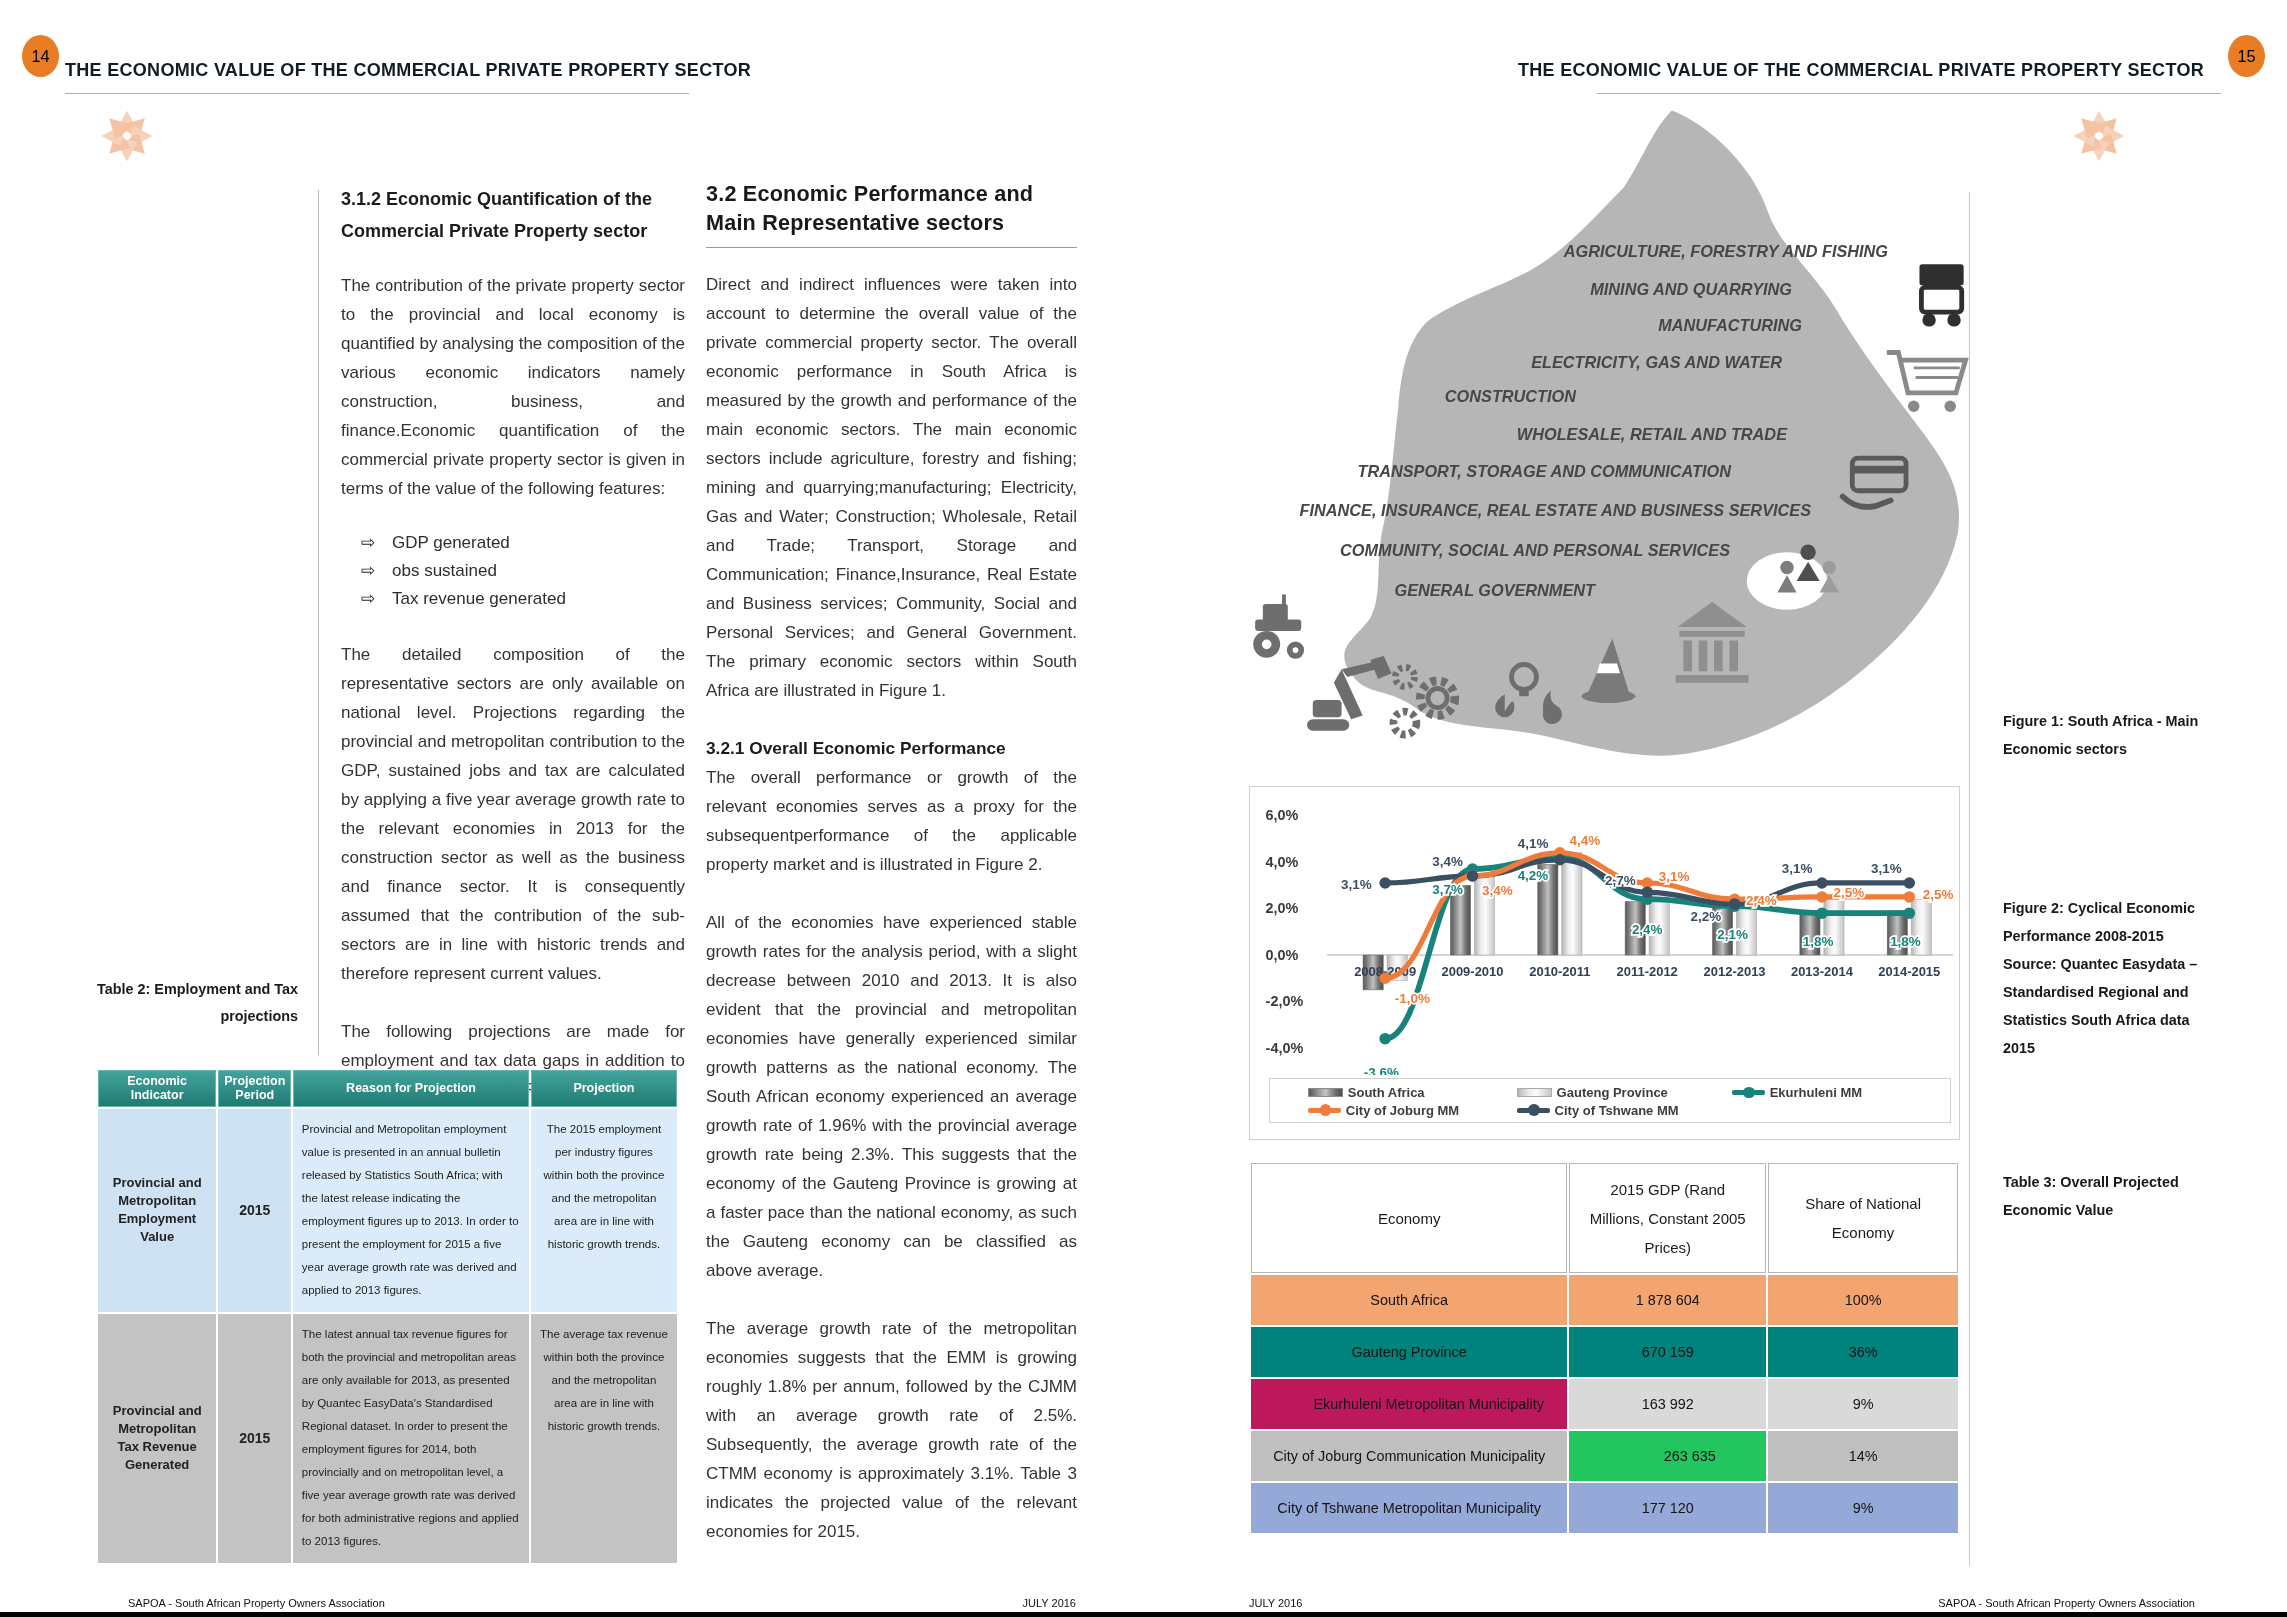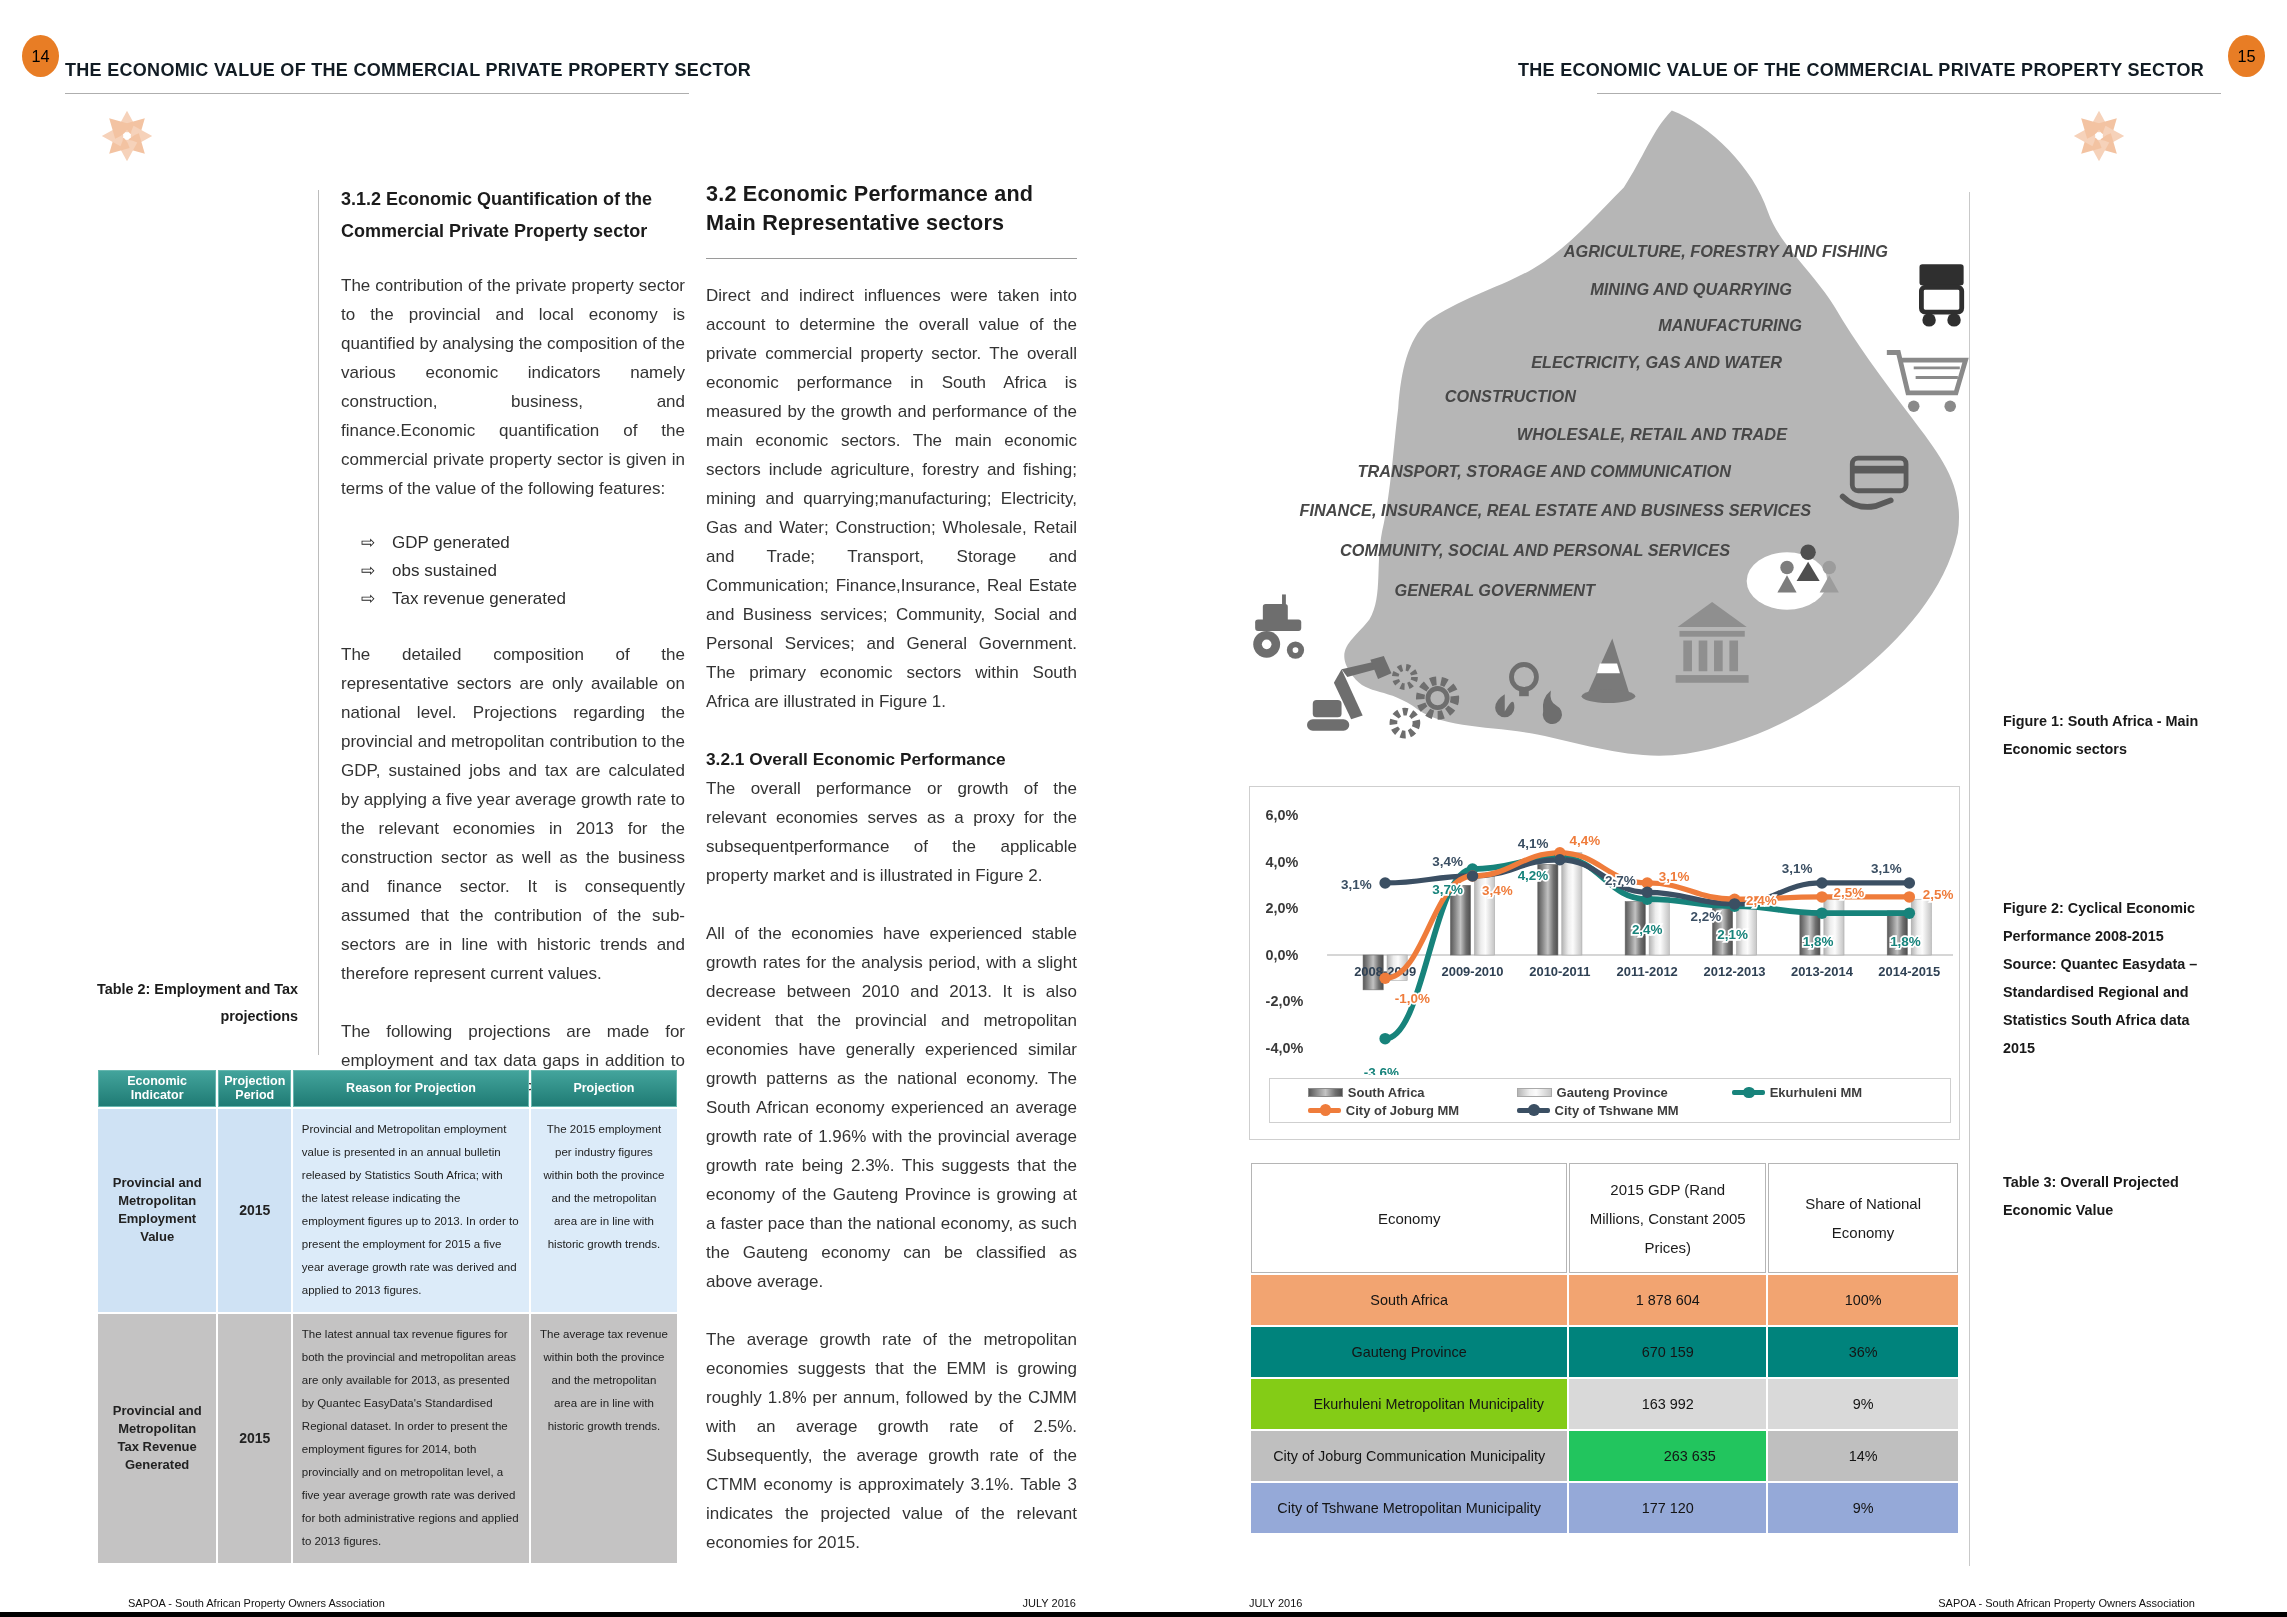--- a/index.html
+++ b/index.html
@@ -25,21 +25,21 @@
 
   
   .vrule{position:absolute;width:1px;background:#bcbcbc}
   .colA{position:absolute;left:341px;top:183px;width:344px}
   .colB{position:absolute;left:706px;top:179px;width:371px}
   .h312{font-weight:bold;font-size:18px;line-height:32px;color:#1b1b1b;margin-bottom:24px}
   .body-p{font-size:17px;line-height:29px;text-align:justify;color:#333}
   .bullets{margin:26px 0 27px 0}
   .bullet{font-size:17px;line-height:28px;display:flex}
   .bullet .arr{width:51px;padding-left:20px;color:#222}
-  .h32{font-weight:bold;font-size:21.6px;line-height:29px;color:#191919;letter-spacing:0.2px;padding-bottom:21px;border-bottom:1px solid #9a9a9a;margin-bottom:22px}
+  .h32{font-weight:bold;font-size:21.6px;line-height:29px;color:#191919;letter-spacing:0.2px;padding-bottom:10px;border-bottom:1px solid #9a9a9a;margin-bottom:22px}
   .h321{font-weight:bold;font-size:17.3px;line-height:29px;color:#1b1b1b;margin-top:29px}
   .mt30{margin-top:29px}
 
   
   .t2caption{position:absolute;left:85px;top:976px;width:213px;text-align:right;font-weight:bold;font-size:14.4px;line-height:27px;color:#1b1b1b}
 
   
   .table2{position:absolute;left:96px;top:1068px;width:583px;border-collapse:separate;border-spacing:2.9px}
   .table2 th{background:linear-gradient(#43a49c,#1f7b74);border:1px solid #67b7af;color:#fff;font-size:12.5px;font-weight:bold;padding:2.9px 3.8px;text-align:center;line-height:14.4px}
   .table2 td{font-size:11.5px;line-height:23px;padding:9.6px 8.6px;color:#222}
@@ -425,21 +425,21 @@
         <td style="background: rgb(242, 164, 113);">South Africa</td>
         <td style="background: rgb(242, 164, 113);">1 878 604</td>
         <td style="background: rgb(242, 164, 113);">100%</td>
       </tr>
       <tr>
         <td style="background: rgb(0, 131, 124);">Gauteng Province</td>
         <td style="background: rgb(0, 131, 124); margin-top: 41px;">670 159</td>
         <td style="background: rgb(0, 131, 124);">36%</td>
       </tr>
       <tr>
-        <td style="background: #84cc16; padding-left: 39px;">Ekurhuleni Metropolitan Municipality</td>
+        <td style="background: #be185d; padding-left: 39px;">Ekurhuleni Metropolitan Municipality</td>
         <td style="background: rgb(217, 217, 217);">163 992</td>
         <td style="background: rgb(217, 217, 217);">9%</td>
       </tr>
       <tr>
         <td style="background: rgb(191, 191, 191);">City of Joburg Communication Municipality</td>
         <td style="background: #22c55e; padding-left: 44px;">263 635</td>
         <td style="background: rgb(191, 191, 191);">14%</td>
       </tr>
       <tr>
         <td style="background: rgb(149, 169, 216);">City of Tshwane Metropolitan Municipality</td>

